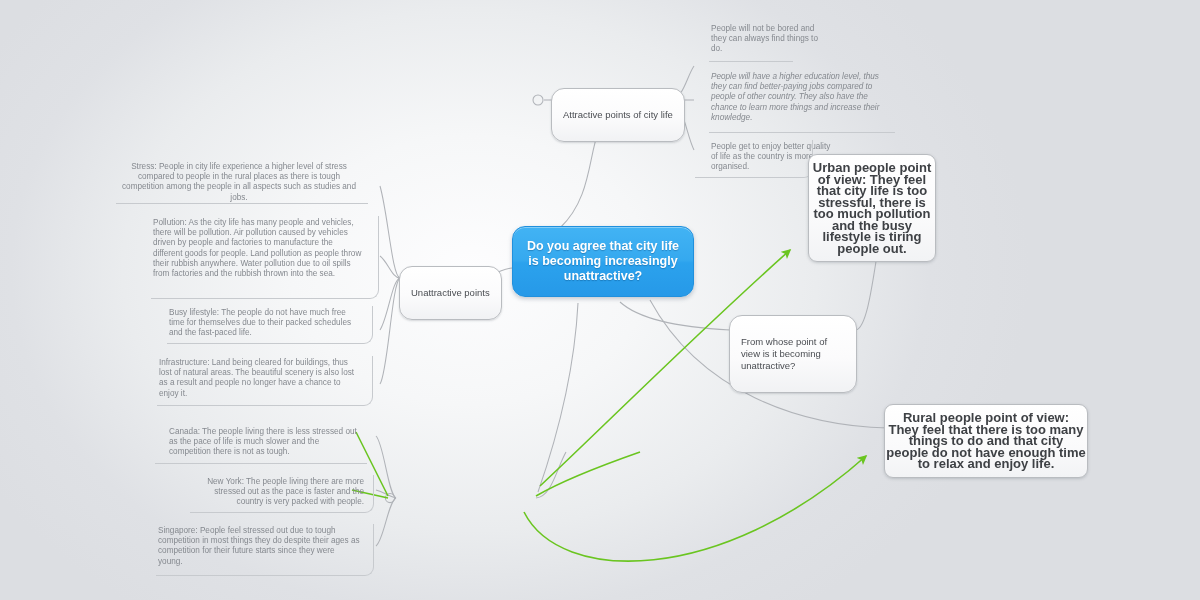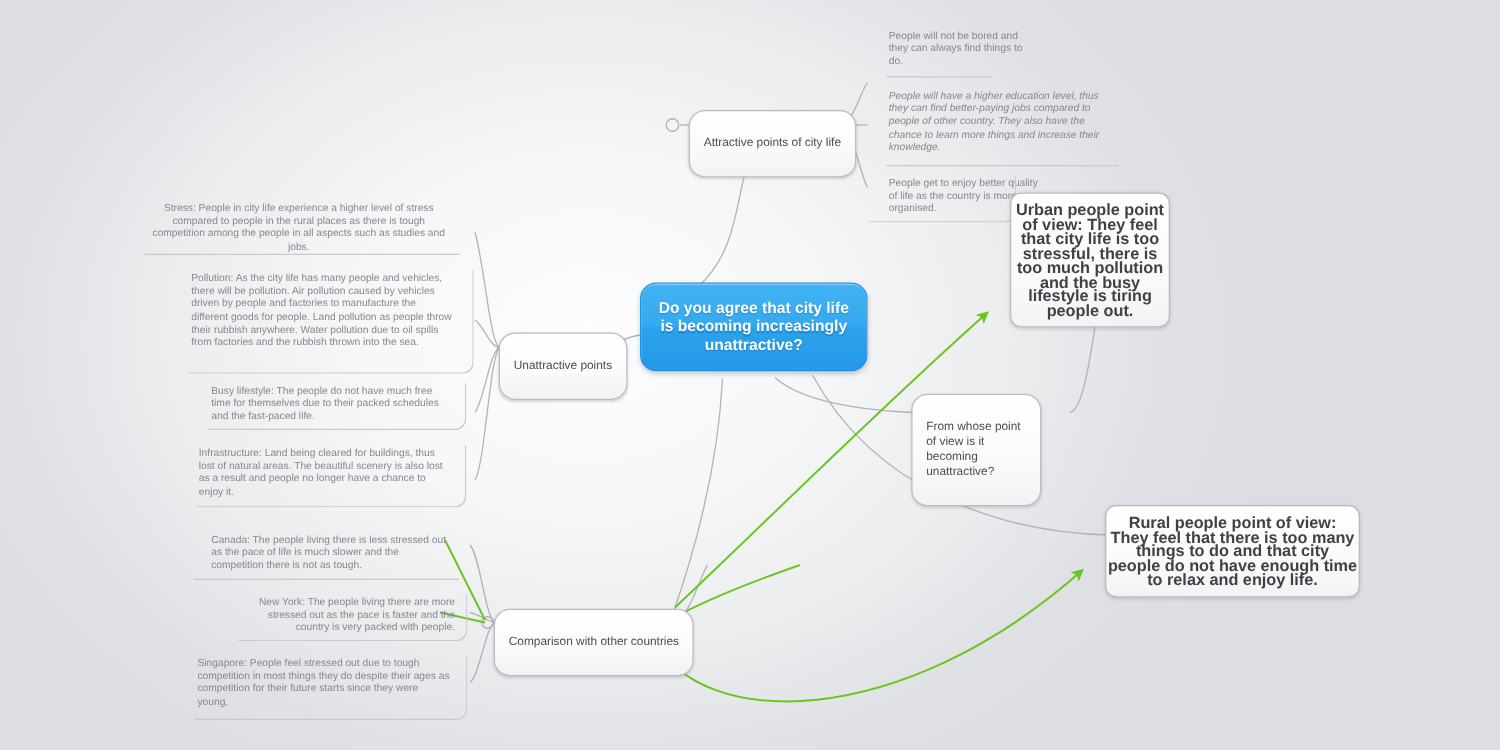--- a/index.html
+++ b/index.html
@@ -182,35 +182,32 @@
   <div class="note" style="left:167px; top:306px; width:200px;">
     <span>Busy lifestyle: The people do not have much free time for themselves due to their packed schedules and the fast-paced life.</span>
   </div>
   <div class="note-frame" style="left:167px; top:306px; width:206px; height:38px;"></div>
 
   <div class="note" style="left:157px; top:356px; width:210px;">
     <span>Infrastructure: Land being cleared for buildings, thus lost of natural areas. The beautiful scenery is also lost as a result and people no longer have a chance to enjoy it.</span>
   </div>
   <div class="note-frame" style="left:157px; top:356px; width:216px; height:50px;"></div>
 
-  <div class="pill wrap" style="left:729px; top:315px; width:104px;">
+  <div class="pill wrap" style="left:729px; top:315px; width:128px;">
     <span>From whose point of view is it becoming unattractive?</span>
   </div>
 
   <div class="callout" style="left:808px; top:154px; width:128px;">
     <span>Urban people point of view: They feel that city life is too stressful, there is too much pollution and the busy lifestyle is tiring people out.</span>
   </div>
 
   <div class="callout" style="left:884px; top:404px; width:204px;">
     <span>Rural people point of view: They feel that there is too many things to do and that city people do not have enough time to relax and enjoy life.</span>
   </div>
 
-  <div class="pill" style="left:395px; top:487px;">
-    <span>Comparison with other countries</span>
-  </div>
 
   <div class="note" style="left:167px; top:425px; width:200px;">
     <span>Canada: The people living there is less stressed out as the pace of life is much slower and the competition there is not as tough.</span>
   </div>
   <div class="hairline" style="left:155px; top:463px; width:212px;"></div>
 
   <div class="note" style="left:190px; top:475px; width:182px;text-align:right;">
     <span>New York: The people living there are more stressed out as the pace is faster and the country is very packed with people.</span>
   </div>
   <div class="note-frame" style="left:190px; top:475px; width:184px; height:38px;"></div>

